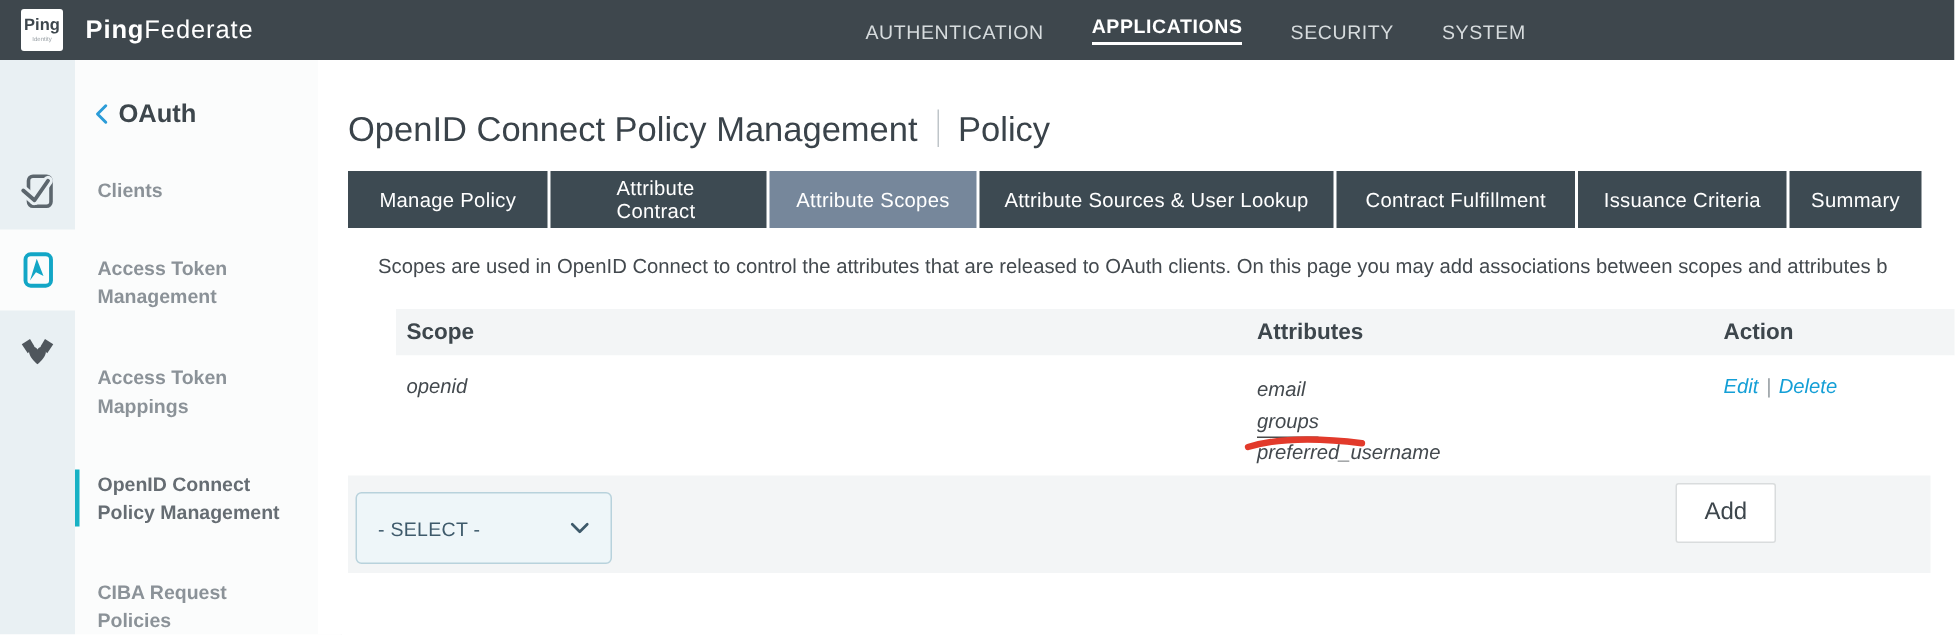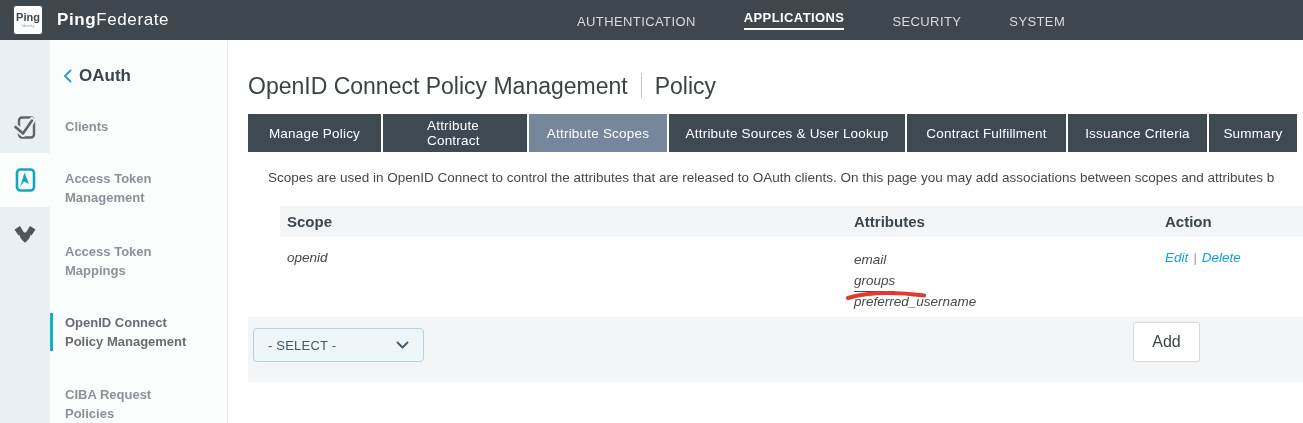--- a/index.html
+++ b/index.html
@@ -19,21 +19,21 @@
     margin-left: 14px; display: flex; flex-direction: column;
     align-items: center; justify-content: center; line-height: 1;
   }
   .logo-box .logo-word { font-size: 11px; font-weight: bold; color: #3e474d; letter-spacing: 0; }
   .logo-box .logo-sub { font-size: 4px; color: #9aa1a6; margin-top: 1px; }
   .product-name { margin-left: 15px; font-size: 17px; color: #ffffff; letter-spacing: 0.6px; }
   .product-name .bold { font-weight: bold; }
   .product-name .light { font-weight: normal; }
   .topnav {
     position: absolute; left: 577px; top: 0; height: 40px;
-    display: flex; align-items: center; gap: 48px; text-align: center;
+    display: flex; align-items: center; gap: 32px; text-align: center;
   }
   .topnav-item {
     font-size: 13px; color: #d7dcde; letter-spacing: 0.4px;
     cursor: pointer; padding-top: 2px;
   }
   .topnav-item.active {
     color: #ffffff; font-weight: bold;
     border-bottom: 2px solid #ffffff; padding-bottom: 3px; padding-top: 0;
   }
 
@@ -69,21 +69,21 @@
   .si-2 { top: 129px; }
   .si-3 { top: 202px; }
   .si-4 { top: 273px; }
   .si-5 { top: 345px; }
   .side-item.active {
     color: #666d73; border-left: 3px solid #17b1c4;
     padding-left: 12px; left: 0px; width: 145px;
   }
 
   
-  .main { position: absolute; left: 228px; top: 40px; width: 1075px; height: 383px; background: #ffffff; }
+  .main { position: absolute; left: 212px; top: 40px; width: 1075px; height: 383px; background: #ffffff; }
 
   .page-title {
     position: absolute; left: 20px; top: 33px;
     font-size: 23px; color: #3a434a; white-space: nowrap;
   }
   .title-pipe {
     display: inline-block; width: 1px; height: 25px; background: #bfc5c9;
     margin: 0 13px; vertical-align: -4px;
   }
 
@@ -120,21 +120,21 @@
   }
   .red-swoosh { position: absolute; left: -10px; bottom: -10px; pointer-events: none; }
   .action-link { color: #149fd6; cursor: pointer; text-decoration: none; }
   .action-sep { color: #9aa1a6; margin: 0 5px; }
 
   .select-row {
     position: absolute; left: 20px; top: 277px; width: 1055px; height: 65px;
     background: #f3f5f6;
   }
   .scope-select {
-    position: absolute; left: 5px; top: 11px; width: 171px; height: 34px;
+    position: absolute; left: 5px; top: 11px; width: 171px; height: 48px;
     background: #eef6f9; border: 1px solid #b8d2dc; border-radius: 4px;
     display: flex; align-items: center; justify-content: space-between;
     padding: 0 14px; cursor: pointer;
   }
   .scope-select .select-value { font-size: 13px; color: #3e5a6b; letter-spacing: 0.2px; }
   .add-btn {
     position: absolute; left: 885px; top: 5px; width: 67px; height: 40px;
     background: #ffffff; border: 1px solid #d9dcdd; border-radius: 2px;
     font-size: 16px; color: #3d464c; font-family: "Liberation Sans", sans-serif;
     cursor: pointer;

